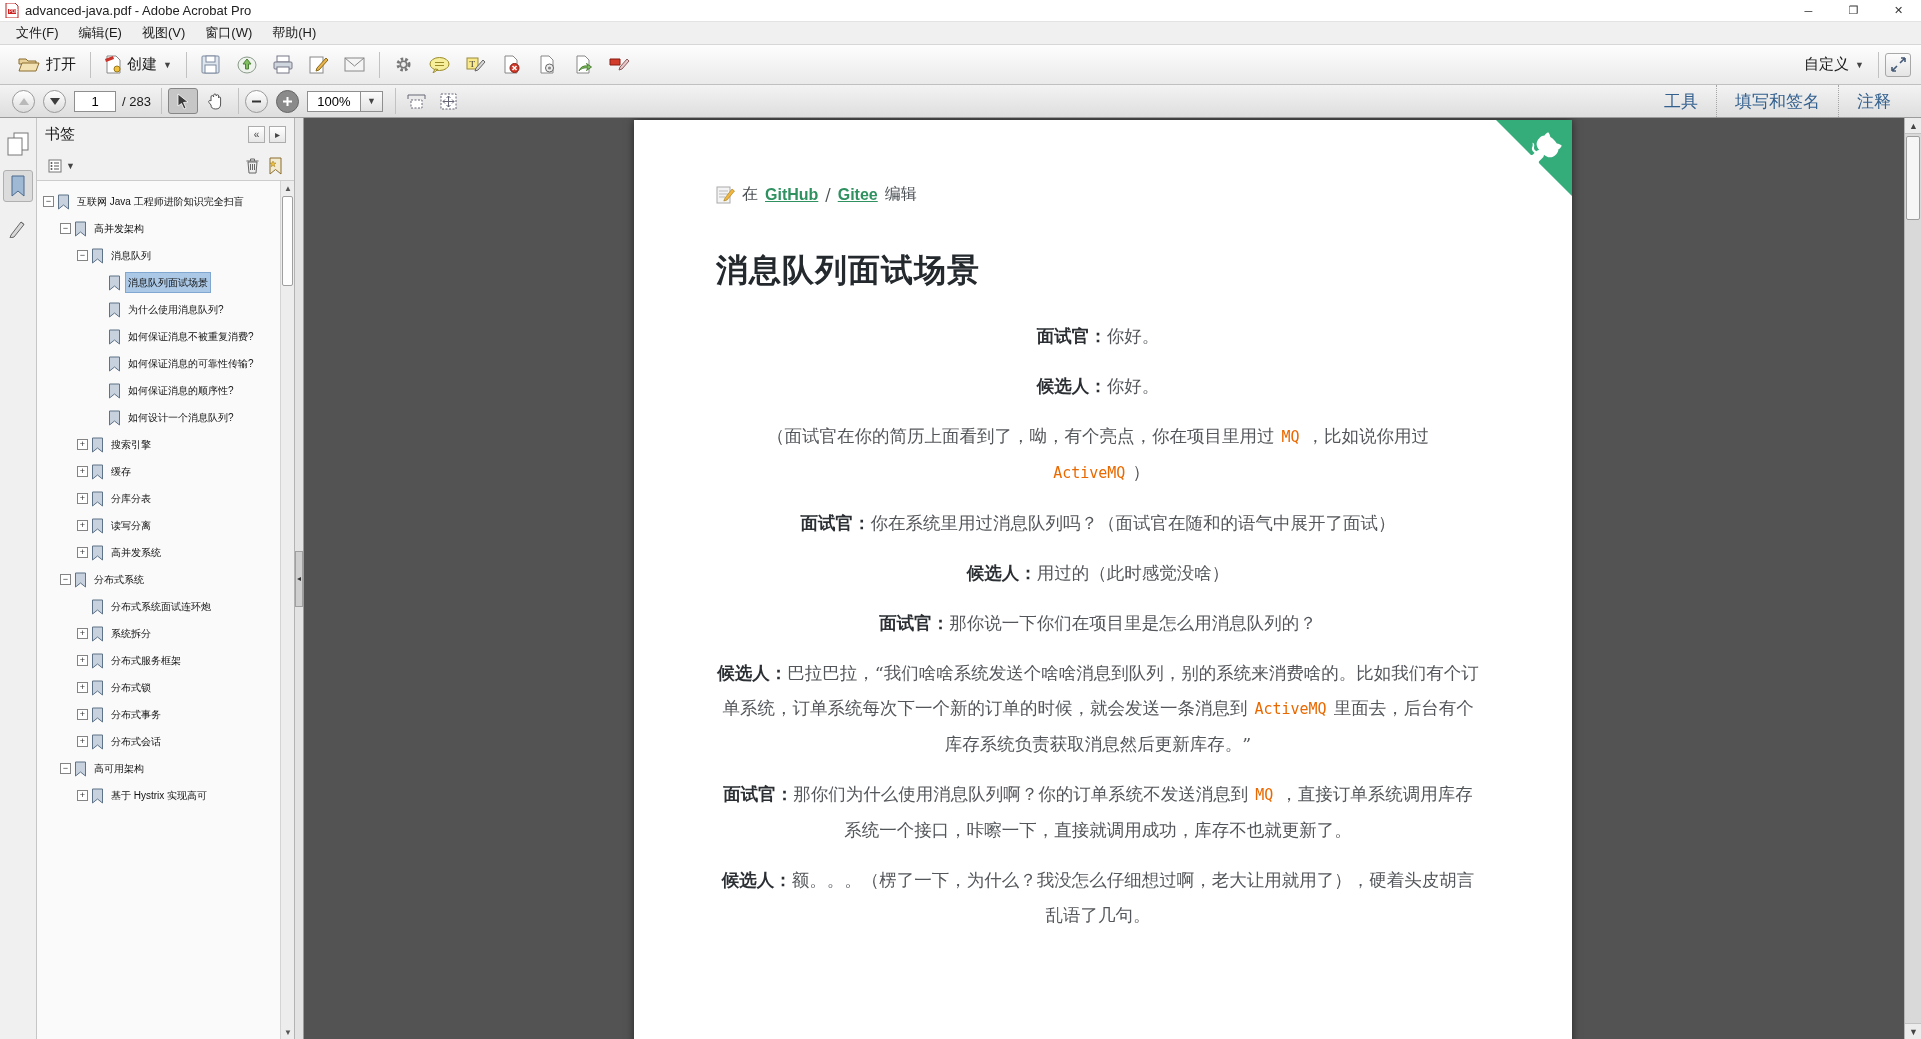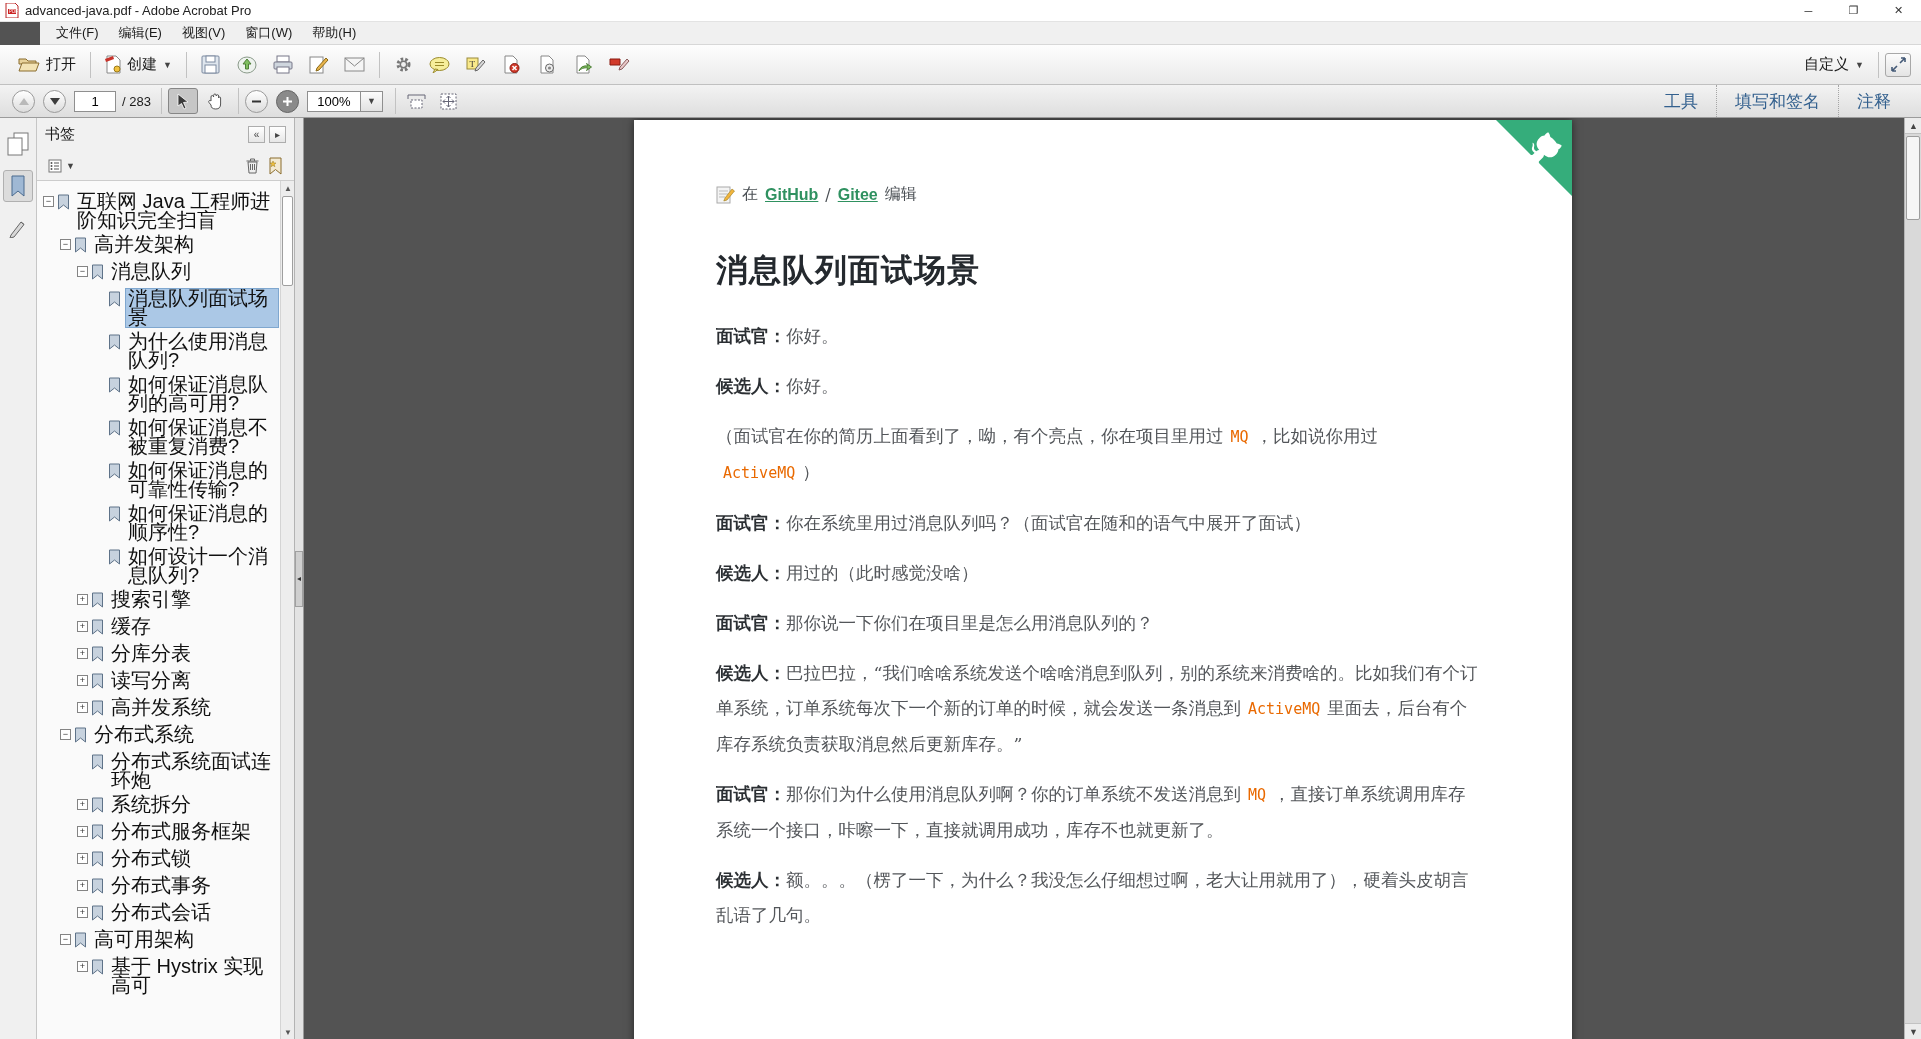--- a/index.html
+++ b/index.html
@@ -10,21 +10,21 @@
   .titlebar { position:absolute; top:0; left:0; right:0; height:22px; background:#ffffff;
               display:flex; align-items:center; border-bottom:1px solid #e3e3e3; }
   .titlebar .appicon { width:14px; height:15px; margin:0 6px 0 5px; }
   .titlebar .title { font-size:13px; color:#222; }
   .caption-btns { margin-left:auto; display:flex; height:100%; }
   .cap { width:45px; height:100%; display:flex; align-items:center; justify-content:center;
          font-size:11px; color:#333; }
 
   
   .menubar { position:absolute; top:22px; left:0; right:0; height:23px; background:#f0f0f0;
-             display:flex; align-items:center; padding-left:6px; border-bottom:1px solid #d7d7d7;margin-left:40px; }
+             display:flex; align-items:center; padding-left:6px; border-bottom:1px solid #d7d7d7; }
   .menu-item { font-size:13px; color:#1a1a1a; padding:2px 10px; }
 
   
   .toolbar1 { position:absolute; top:45px; left:0; right:0; height:40px;
               background:linear-gradient(#fdfdfd,#eaeaea); border-bottom:1px solid #c0c0c0;
               display:flex; align-items:center; padding:0 10px; }
   .tb-txtbtn { display:flex; align-items:center; gap:6px; font-size:15px; color:#1a1a1a;
                padding:4px 8px; border-radius:3px; }
   .tb-btn { width:36px; height:30px; display:flex; align-items:center; justify-content:center; border-radius:3px; }
   .vsep { width:1px; height:26px; background:#c2c2c2; margin:0 6px; }
@@ -74,41 +74,41 @@
                    border-bottom:1px solid #cccccc; }
   .ptool { display:flex; align-items:center; justify-content:center; padding:2px 3px; border-radius:2px; }
 
   .tree { flex:1; background:#fafafa; overflow:hidden; padding:8px 16px 0 6px; position:relative; }
   .bk-row { display:flex; align-items:flex-start; padding:2.5px 0; }
   .bk-ind { flex:none; }
   .bk-exp { flex:none; width:11px; height:11px; border:1px solid #848484; background:#fff;
             font-size:9px; line-height:9px; text-align:center; color:#333; margin:4px 3px 0 0; }
   .bk-exp-sp { flex:none; width:14px; }
   .bk-ico { flex:none; margin:2px 5px 0 0; }
-  .bk-label { font-size:20px; line-height:19px; color:#111; padding:0 2px; }
+  .bk-label { font-size:10px; line-height:19px; color:#111; padding:0 2px; }
   .bk-label.sel { background:#abc8e6; outline:1px solid #7fa7cf; }
   .tree-sb { position:absolute; top:0; right:0; bottom:0; width:14px; background:#ededed; border-left:1px solid #d4d4d4; }
   .sb-arr { width:14px; height:14px; display:flex; align-items:center; justify-content:center; font-size:8px; color:#555; }
   .sb-thumb { position:absolute; left:1px; right:1px; border:1px solid #9f9f9f; background:#fdfdfd; border-radius:2px; }
 
   .splitter { width:9px; background:#e3e3e3; border-right:1px solid #9b9b9b; position:relative; }
   .split-grip { position:absolute; top:calc(50% - 28px); left:0; width:8px; height:56px;
                 background:#cfcfcf; border:1px solid #a0a0a0; display:flex; align-items:center;
                 justify-content:center; font-size:8px; color:#333; }
 
   .docarea { flex:1; background:#535353; position:relative; overflow:hidden; }
   .page { position:absolute; left:330px; top:2px; width:938px; height:1400px; background:#ffffff;
           box-shadow:0 0 8px rgba(0,0,0,0.55); font-family:"DejaVu Serif", serif; }
   .gh-corner { position:absolute; top:0; right:0; }
   .page-inner { padding:64px 92px 0 82px; }
   .edit-line { display:flex; align-items:center; gap:7px; font-size:16px; color:#4a4f54; }
   .edit-link { color:#2f9160; font-weight:bold; text-decoration:underline; font-family:"Liberation Sans",sans-serif; }
   .edit-sep { color:#4a4f54; }
   .pdf-h1 { font-size:32px; font-weight:bold; color:#24292e; margin:44px 0 26px; letter-spacing:1px; }
-  .pdf-p { font-size:17.5px; line-height:35px; color:#53565a; margin-bottom:15px; }
+  .pdf-p { font-size:17.5px; line-height:35px; color:#53565a; margin-bottom:15px;text-align:center; }
   .plabel { font-weight:bold; color:#2b2f33; }
   .pcode { font-family:"DejaVu Sans Mono", monospace; color:#e96900; font-size:15px; margin:0 7px; }
 
   .doc-sb { position:absolute; top:0; right:0; bottom:0; width:17px; background:#d9d9d9; border-left:1px solid #b5b5b5; }
   .doc-sb .sb-arr { width:17px; height:16px; font-size:9px; color:#444; background:#ececec; border-bottom:1px solid #c2c2c2; }
   .doc-sb .sb-arr.bottom { position:absolute; bottom:0; border-top:1px solid #c2c2c2; border-bottom:none; }
   .doc-thumb { position:absolute; left:1px; right:1px; top:18px; height:84px;
                background:#f6f6f6; border:1px solid #9d9d9d; border-radius:2px; }
 </style>
 </head>
@@ -404,28 +404,20 @@
               <path d="M1.5 1 h10 v14 l-5 -4 -5 4 Z" fill="#c7d2de" stroke="#5e7288"></path>
             </svg></span>
           <span class="bk-label">为什么使用消息队列?</span>
         </div>
         <div class="bk-row">
           <span class="bk-ind" style="width: 51px;"></span>
           <span class="bk-exp-sp"></span>
           <span class="bk-ico"><svg width="13" height="16" viewBox="0 0 13 16">
               <path d="M1.5 1 h10 v14 l-5 -4 -5 4 Z" fill="#c7d2de" stroke="#5e7288"></path>
             </svg></span>
-          <span class="bk-label">如何保证消息队列的高可用?</span>
-        </div>
-        <div class="bk-row">
-          <span class="bk-ind" style="width: 51px;"></span>
-          <span class="bk-exp-sp"></span>
-          <span class="bk-ico"><svg width="13" height="16" viewBox="0 0 13 16">
-              <path d="M1.5 1 h10 v14 l-5 -4 -5 4 Z" fill="#c7d2de" stroke="#5e7288"></path>
-            </svg></span>
           <span class="bk-label">如何保证消息不被重复消费?</span>
         </div>
         <div class="bk-row">
           <span class="bk-ind" style="width: 51px;"></span>
           <span class="bk-exp-sp"></span>
           <span class="bk-ico"><svg width="13" height="16" viewBox="0 0 13 16">
               <path d="M1.5 1 h10 v14 l-5 -4 -5 4 Z" fill="#c7d2de" stroke="#5e7288"></path>
             </svg></span>
           <span class="bk-label">如何保证消息的可靠性传输?</span>
         </div>

